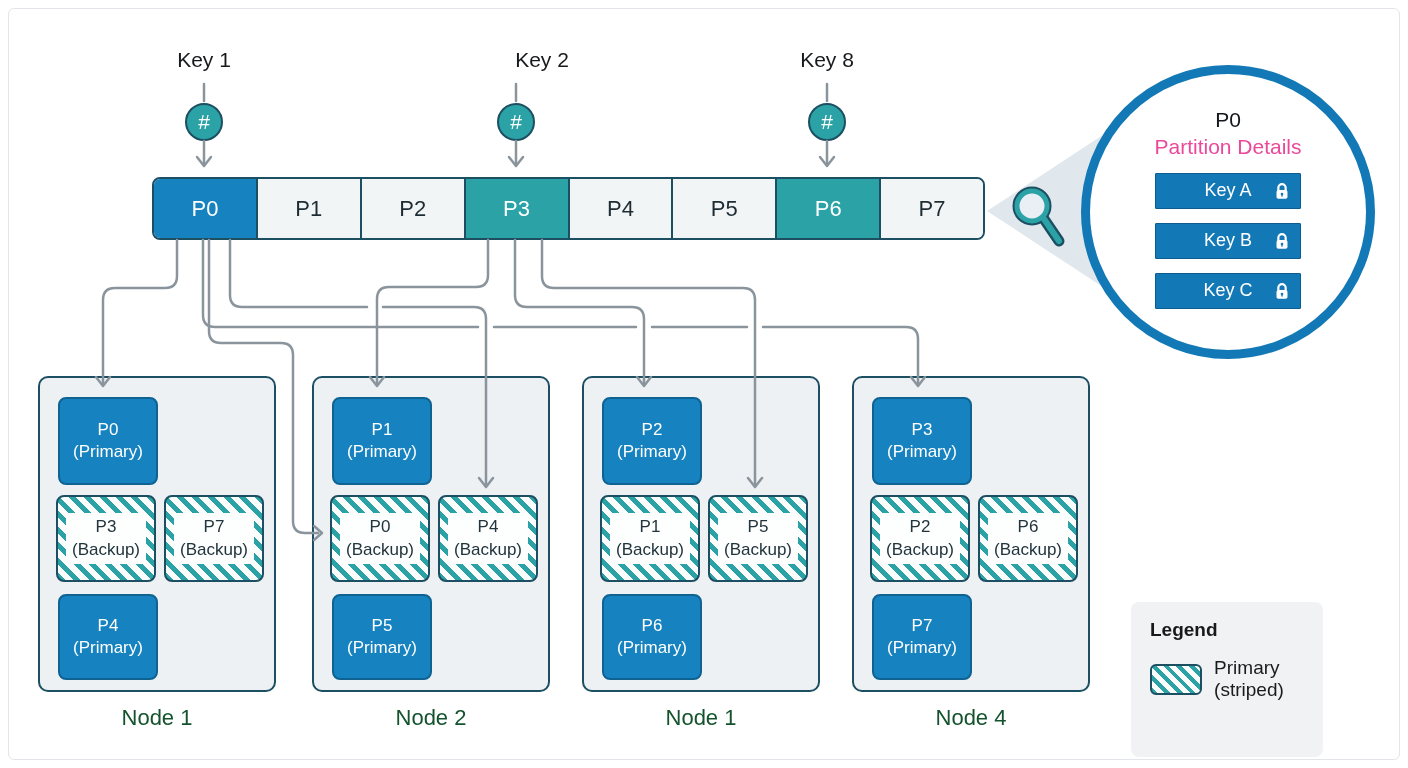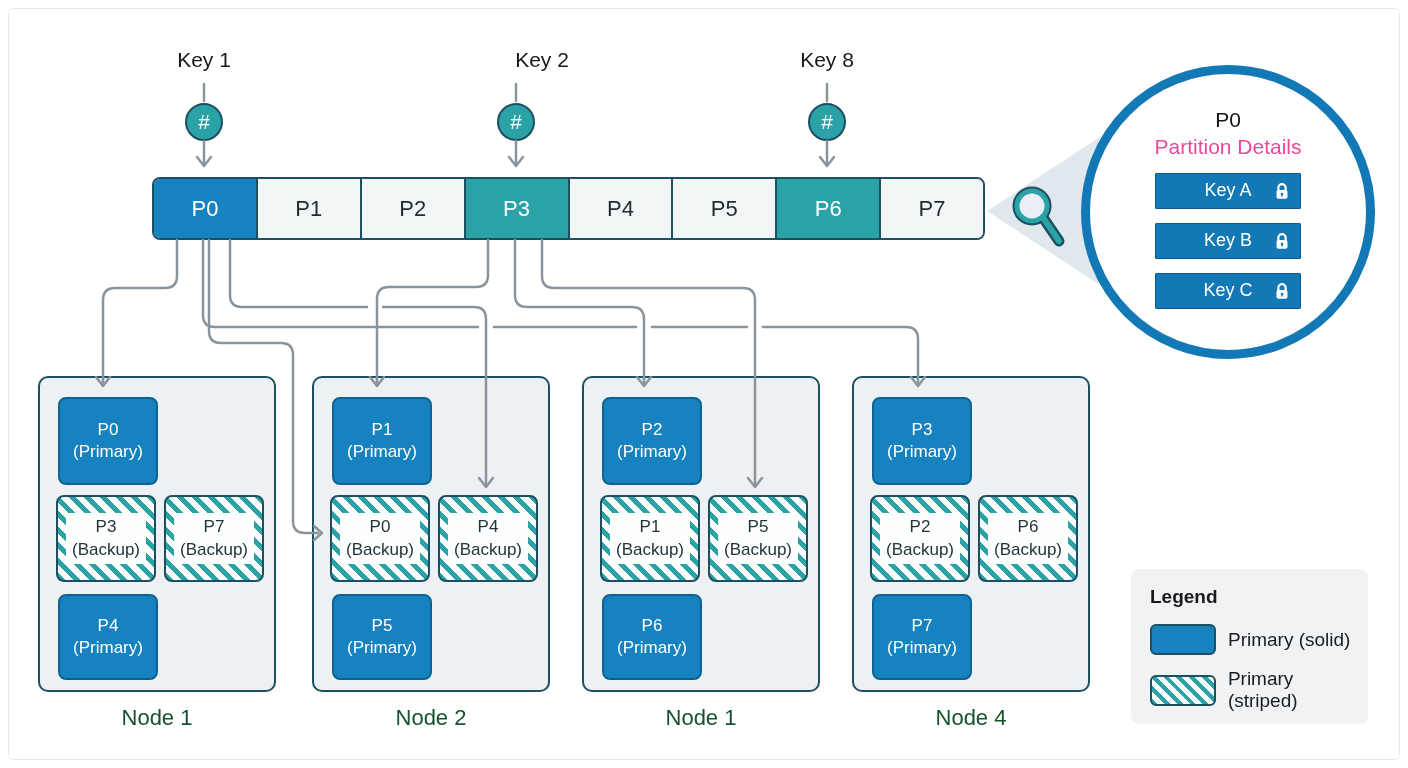--- a/index.html
+++ b/index.html
@@ -44,21 +44,21 @@
   .pbox.primary{background:#1682bf;border:2px solid #0f6392;color:#ffffff;}
   .pbox.backup{background:repeating-linear-gradient(45deg,#2ba2a6 0 5px,#fbfdfd 5px 11px);
                border:2px solid #1d4f63;color:#22343c;}
   .pbox.backup .patch{background:#fdfefe;border-radius:3px;padding:3px 6px;}
   .p-top{left:18px;top:19px;width:100px;height:88px;}
   .b-left{left:16px;top:117px;width:100px;height:87px;}
   .b-right{left:124px;top:117px;width:100px;height:87px;}
   .p-bottom{left:18px;top:216px;width:100px;height:86px;}
 
   
-  .legend{position:absolute;left:1131px;top:569px;width:237px;height:155px;box-sizing:border-box;
+  .legend{position:absolute;left:1131px;top:602px;width:192px;height:155px;box-sizing:border-box;
           background:#f0f2f4;border-radius:8px;padding:17px 0 0 19px;}
   .legend-title{font-size:19px;font-weight:700;color:#17191c;margin-bottom:16px;}
   .legend-row{display:flex;align-items:center;margin-bottom:13px;}
   .swatch{width:66px;height:31px;box-sizing:border-box;border:2px solid #1d4f63;border-radius:6px;margin-right:12px;}
   .swatch.solid{background:#1682bf;}
   .swatch.striped{background:repeating-linear-gradient(45deg,#2ba2a6 0 4px,#fbfdfd 4px 9px);}
   .legend-row span{font-size:19px;color:#191c1f;}
 
   svg.overlay{position:absolute;left:0;top:0;z-index:2;pointer-events:none;}
   .layer1{position:absolute;left:0;top:0;z-index:1;width:100%;height:100%;}
@@ -163,24 +163,20 @@
           </div>
         <div class="pbox primary p-bottom">
             <div><span>P7</span><br><span>(Primary)</span></div>
           </div>
       </div>
       <div class="node-label">Node 4</div>
     </div>
 
     <div class="legend">
       <div class="legend-title">Legend</div>
-      <div class="legend-row">
-        <div class="swatch solid"></div>
-        <span>Primary (solid)</span>
-      </div>
       <div class="legend-row">
         <div class="swatch striped"></div>
         <span>Primary (striped)</span>
       </div>
     </div>
   </div>
 
   <svg class="overlay" width="1408" height="768" viewBox="0 0 1408 768">
 
     <polygon points="987,211 1150,104 1150,318" fill="#e0e8ee"></polygon>

